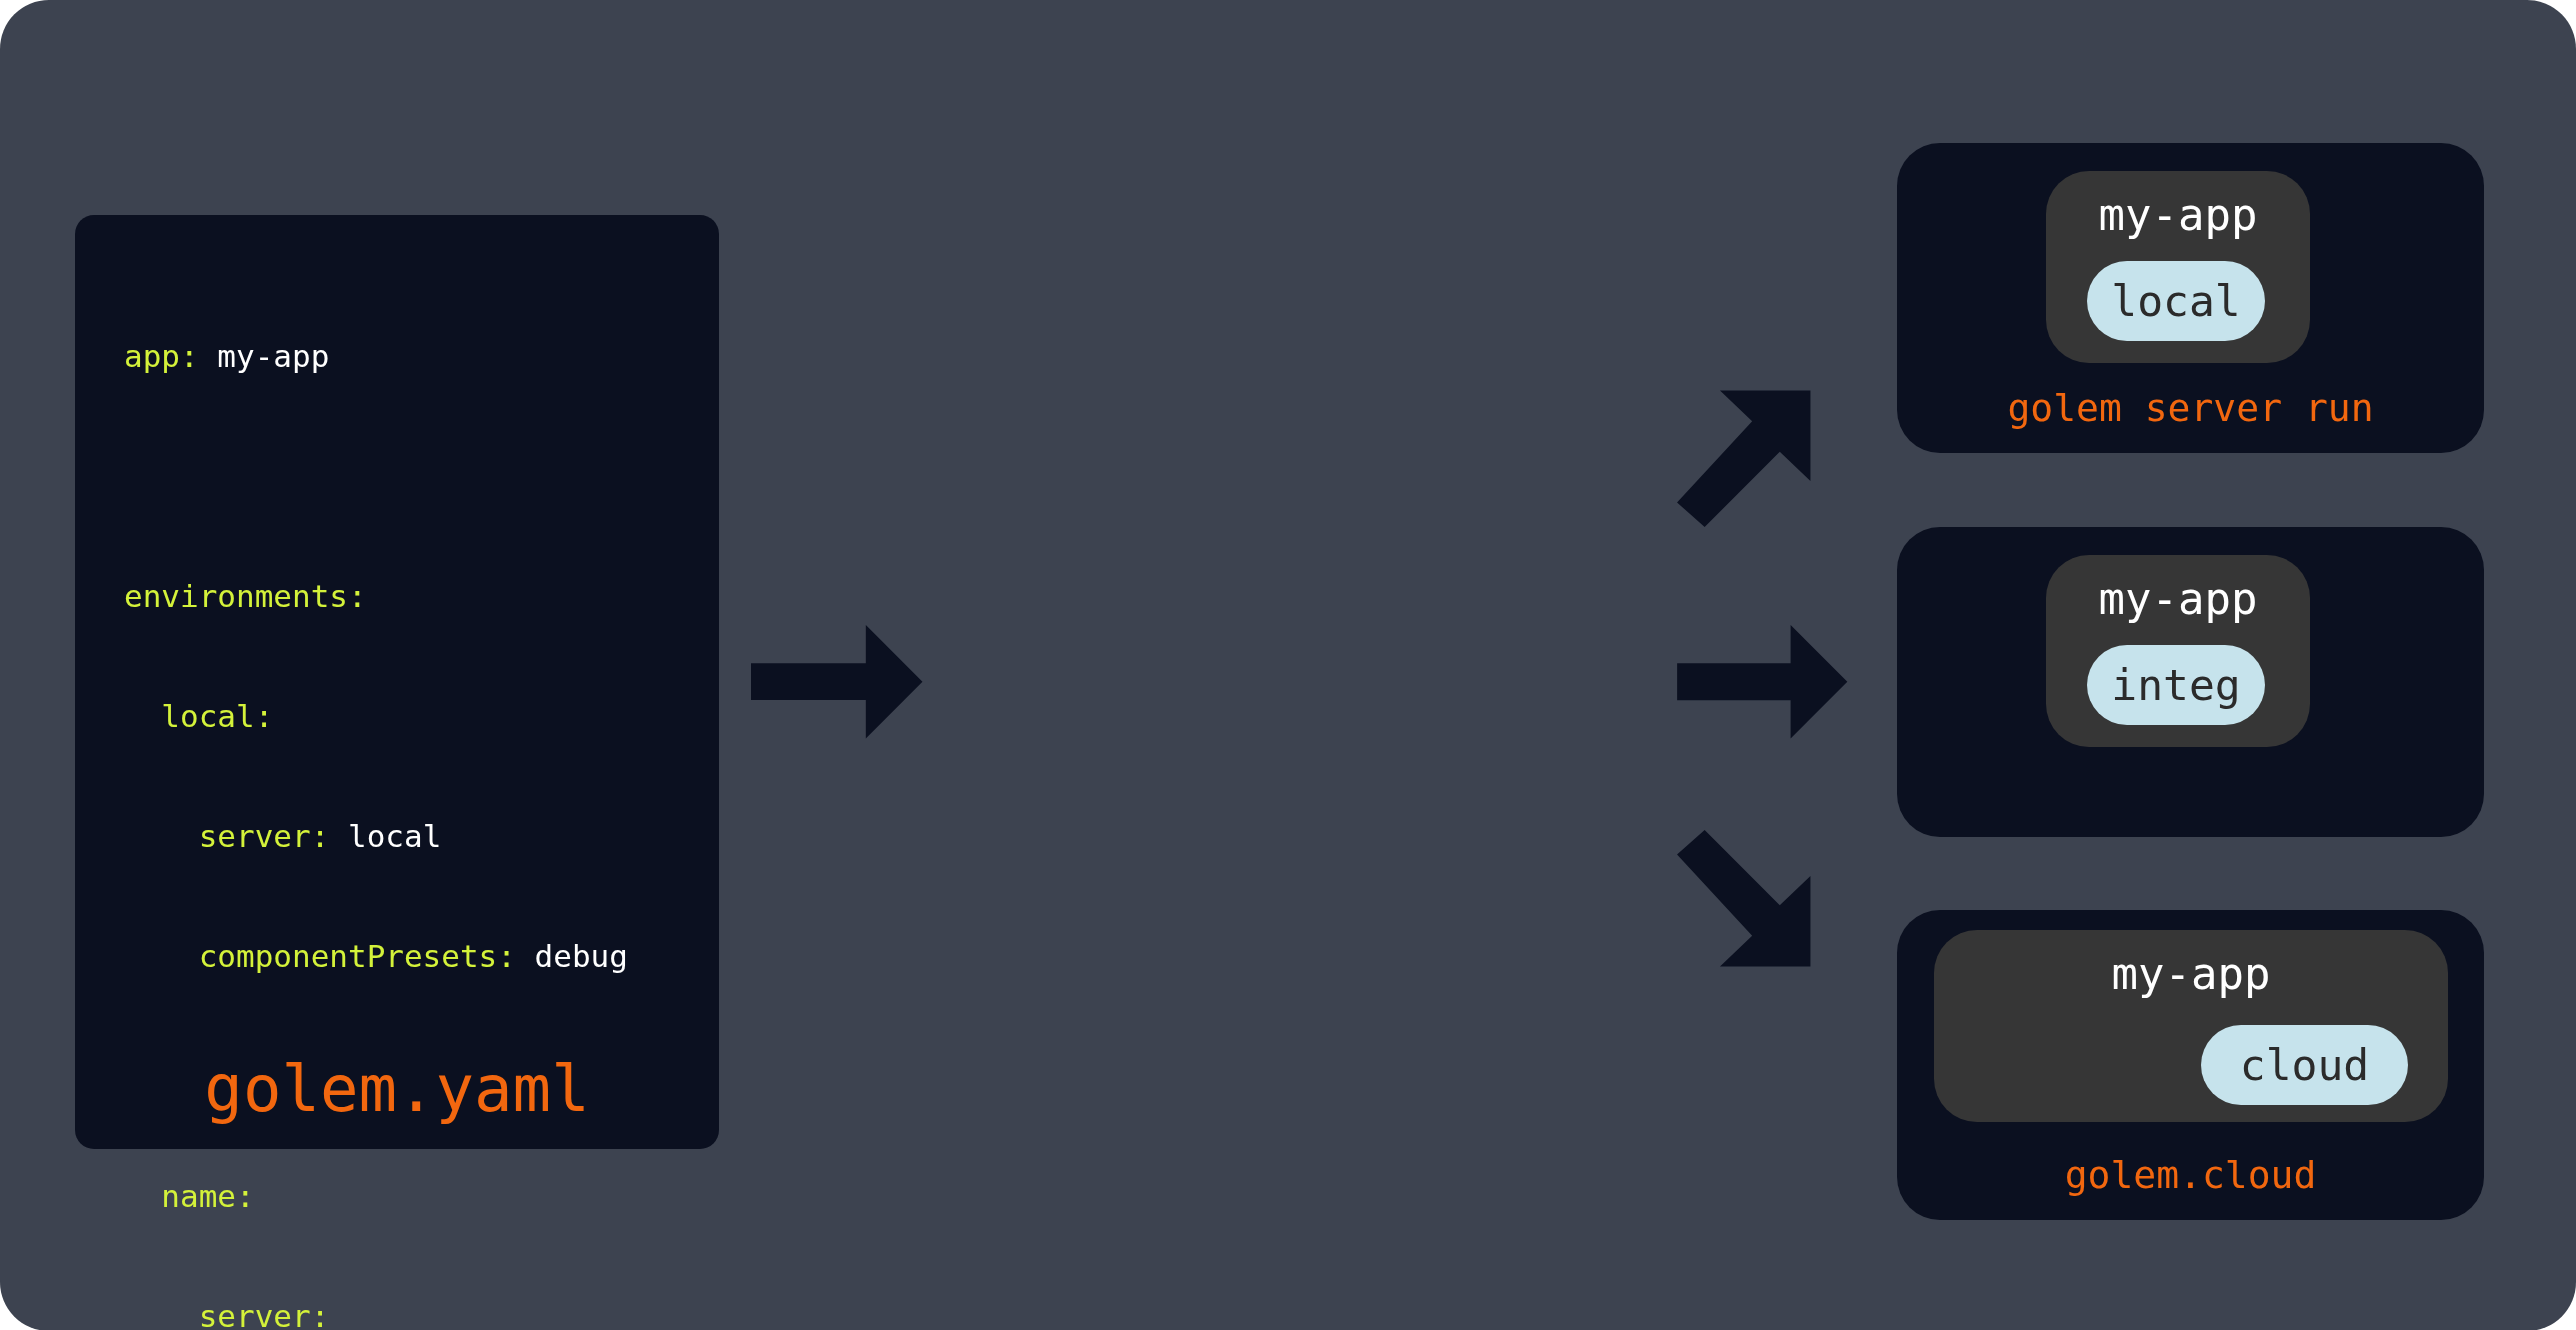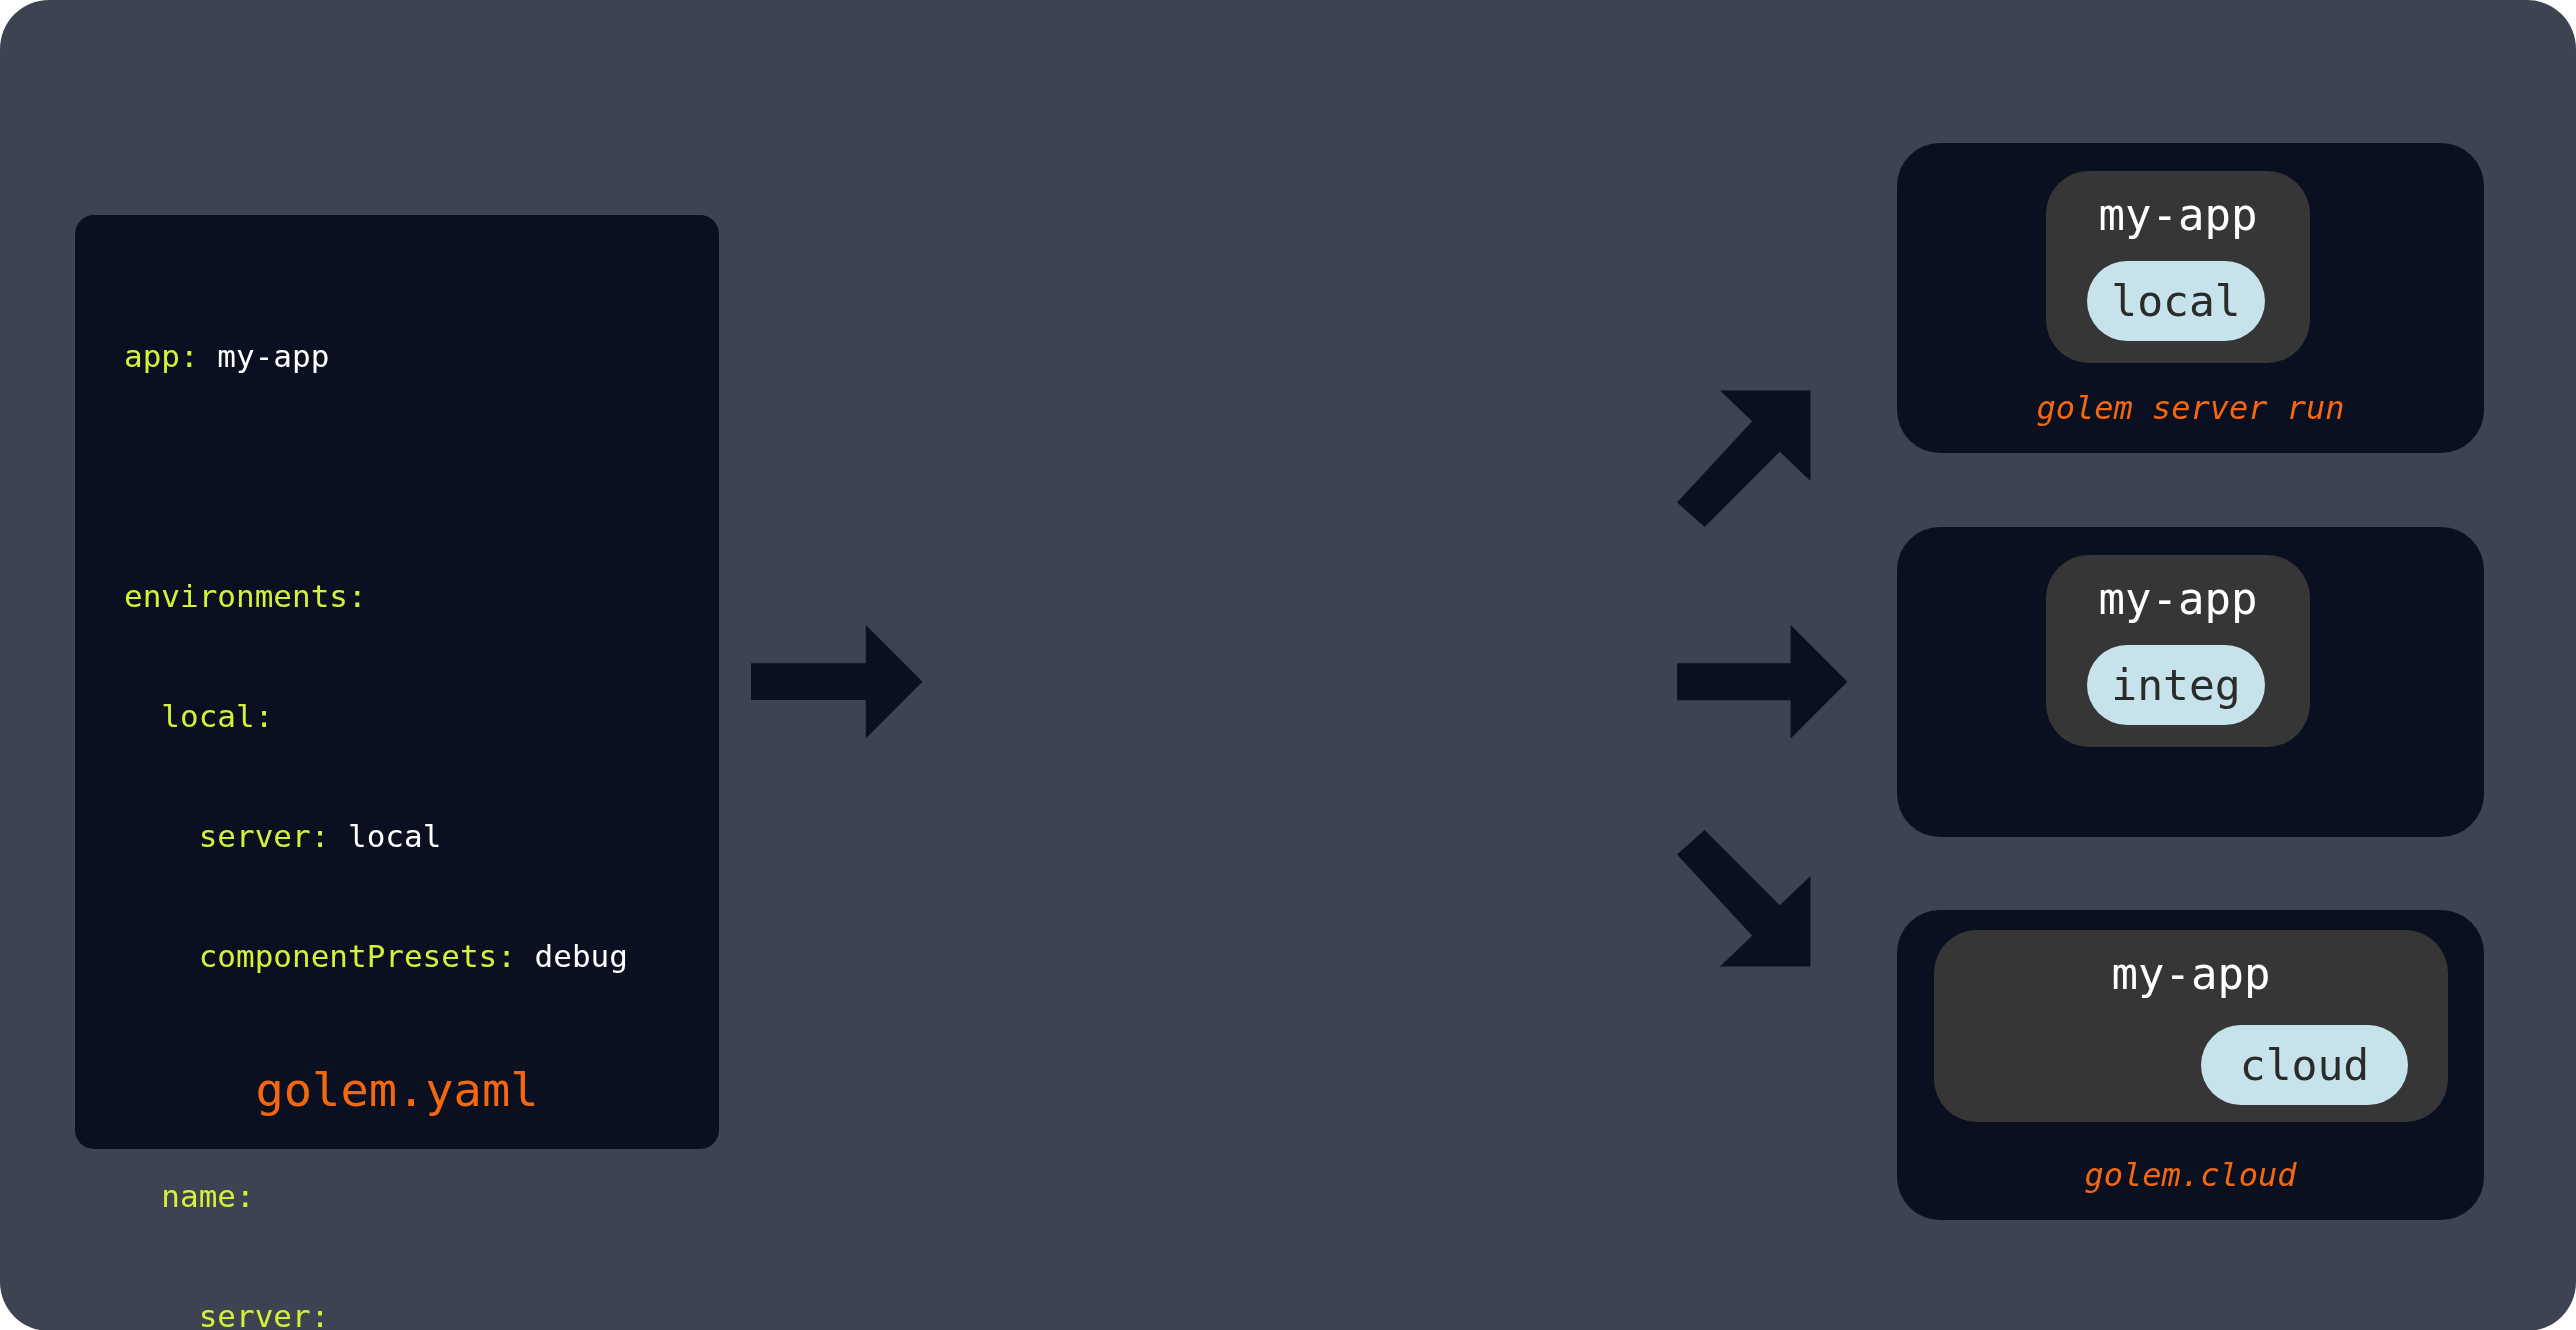--- a/index.html
+++ b/index.html
@@ -7,38 +7,38 @@
   .canvas { position:absolute; left:0; top:0; width:2576px; height:1331px; background:#3d4350; border-radius:49px; }
   .mono { font-family:"DejaVu Sans Mono","Liberation Mono",monospace; }
   .dark { background:#0b1020; position:absolute; }
 
   
   .yaml-box { left:75px; top:215px; width:644px; height:934px; border-radius:19px; }
   .yaml-lines { position:absolute; left:49px; top:41px; font-size:31px; line-height:40px; white-space:pre; }
   .yaml-line { display:block; height:40px; }
   .k { color:#d4f23a; }
   .v { color:#ffffff; }
-  .yaml-title { position:absolute; left:0; right:0; top:836px; text-align:center; color:#f2670f; font-size:47px; line-height:77px; }
+  .yaml-title { position:absolute; left:0; right:0; top:836px; text-align:center; color:#f2670f; font-size:64px; line-height:77px; }
 
   
   .cmd-box { left:955px; top:593px; width:669px; height:176px; border-radius:43px; }
   .cmd { position:absolute; left:18.4px; top:32px; color:#f2670f; font-size:44px; line-height:58px; white-space:pre; }
 
   
   .target { left:1897px; width:587px; height:310px; border-radius:43px; }
   .t1 { top:143px; } .t2 { top:527px; } .t3 { top:910px; }
   .app { position:absolute; background:#363636; border-radius:43px; }
   .app-single { left:149px; top:28px; width:264px; height:192px; }
   .app-wide { left:37px; top:20px; width:514px; height:192px; }
   .app-name { position:absolute; left:0; right:0; top:15.3px; text-align:center; color:#ffffff; font-size:44px; line-height:58px; }
   .pill { position:absolute; background:#c6e3ec; color:#2b2b2b; border-radius:43px; height:80px; text-align:center; font-size:43px; line-height:80px; }
   .app-single .pill { left:41px; width:178px; top:90px; }
   .app-wide .pill.p1 { left:34px; width:207px; top:95px; }
   .app-wide .pill.p2 { left:267px; width:207px; top:95px; }
-  .target-label { position:absolute; left:0; right:0; bottom:14px; text-align:center; color:#f2670f; font-size:32px; line-height:61px;font-style:italic; }
+  .target-label { position:absolute; left:0; right:0; bottom:14px; text-align:center; color:#f2670f; font-size:38px; line-height:61px; }
 
   svg.arrow { position:absolute; }
 </style>
 </head>
 <body>
 
 <div class="canvas">
 
   <div class="dark yaml-box">
     <div class="yaml-lines mono">

